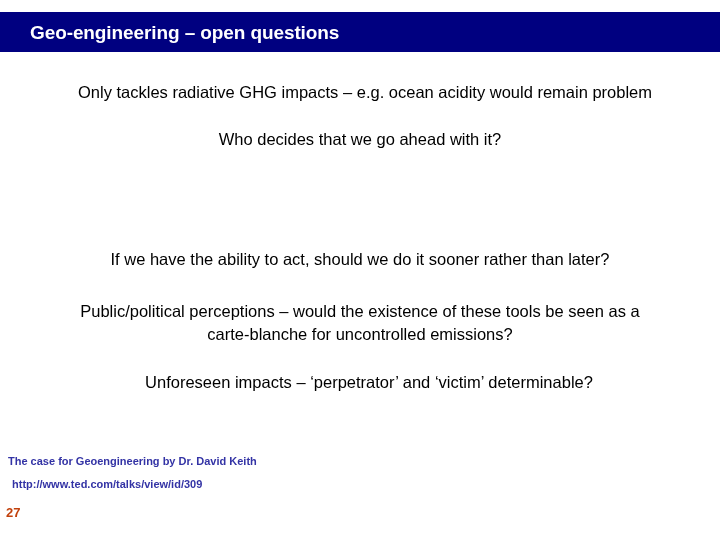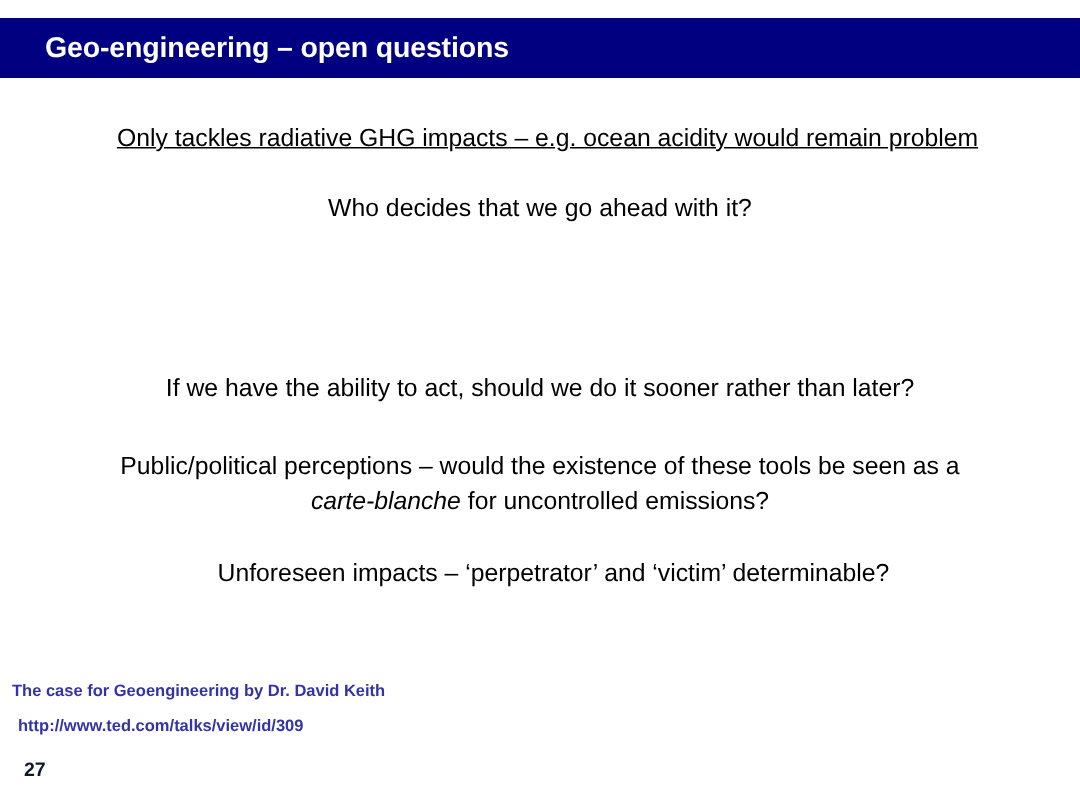--- a/index.html
+++ b/index.html
@@ -54,28 +54,28 @@
 
   .para {
     color: #000000;
     font-size: 16.5px;
     line-height: 23px;
     text-align: center;
     padding: 0 14px;
     font-weight: normal;
   }
 
-  .p1 { position: absolute; top: 29px;  left: 10px; right: 0; text-decoration: underline; }
+  .p1 { position: absolute; top: 29px;  left: 10px; right: 0; }
   .p2 { position: absolute; top: 76px;  left: 0; right: 0; }
   .p3 { position: absolute; top: 125px; left: 0; right: 0; }
   .p4 { position: absolute; top: 196px; left: 0; right: 0; }
   .p5 { position: absolute; top: 248px; left: 0; right: 0; }
   .p6 { position: absolute; top: 319px; left: 0; right: 0; padding-left: 32px; }
 
-  .ital { font-style: italic; }
+  .ital { }
   .arrow-glyph { font-weight: bold; font-size: 17px; }
 
   
   .footer-block {
     position: absolute;
     left: 8px;
     top: 450px;
     text-align: left;
   }
   .footer-line {
@@ -85,23 +85,23 @@
     line-height: 23px;
     white-space: nowrap;
   }
   .footer-line.url {
     margin-left: 4px;
   }
 
   
   .slide-number {
     position: absolute;
-    left: 16px;
+    left: 6px;
     top: 506px;
-    color: #0f172a;
+    color: #c2410c;
     font-size: 13px;
     font-weight: bold;
     line-height: 1;
   }
 </style>
 </head>
 <body>
 
 <div class="slide">
 

